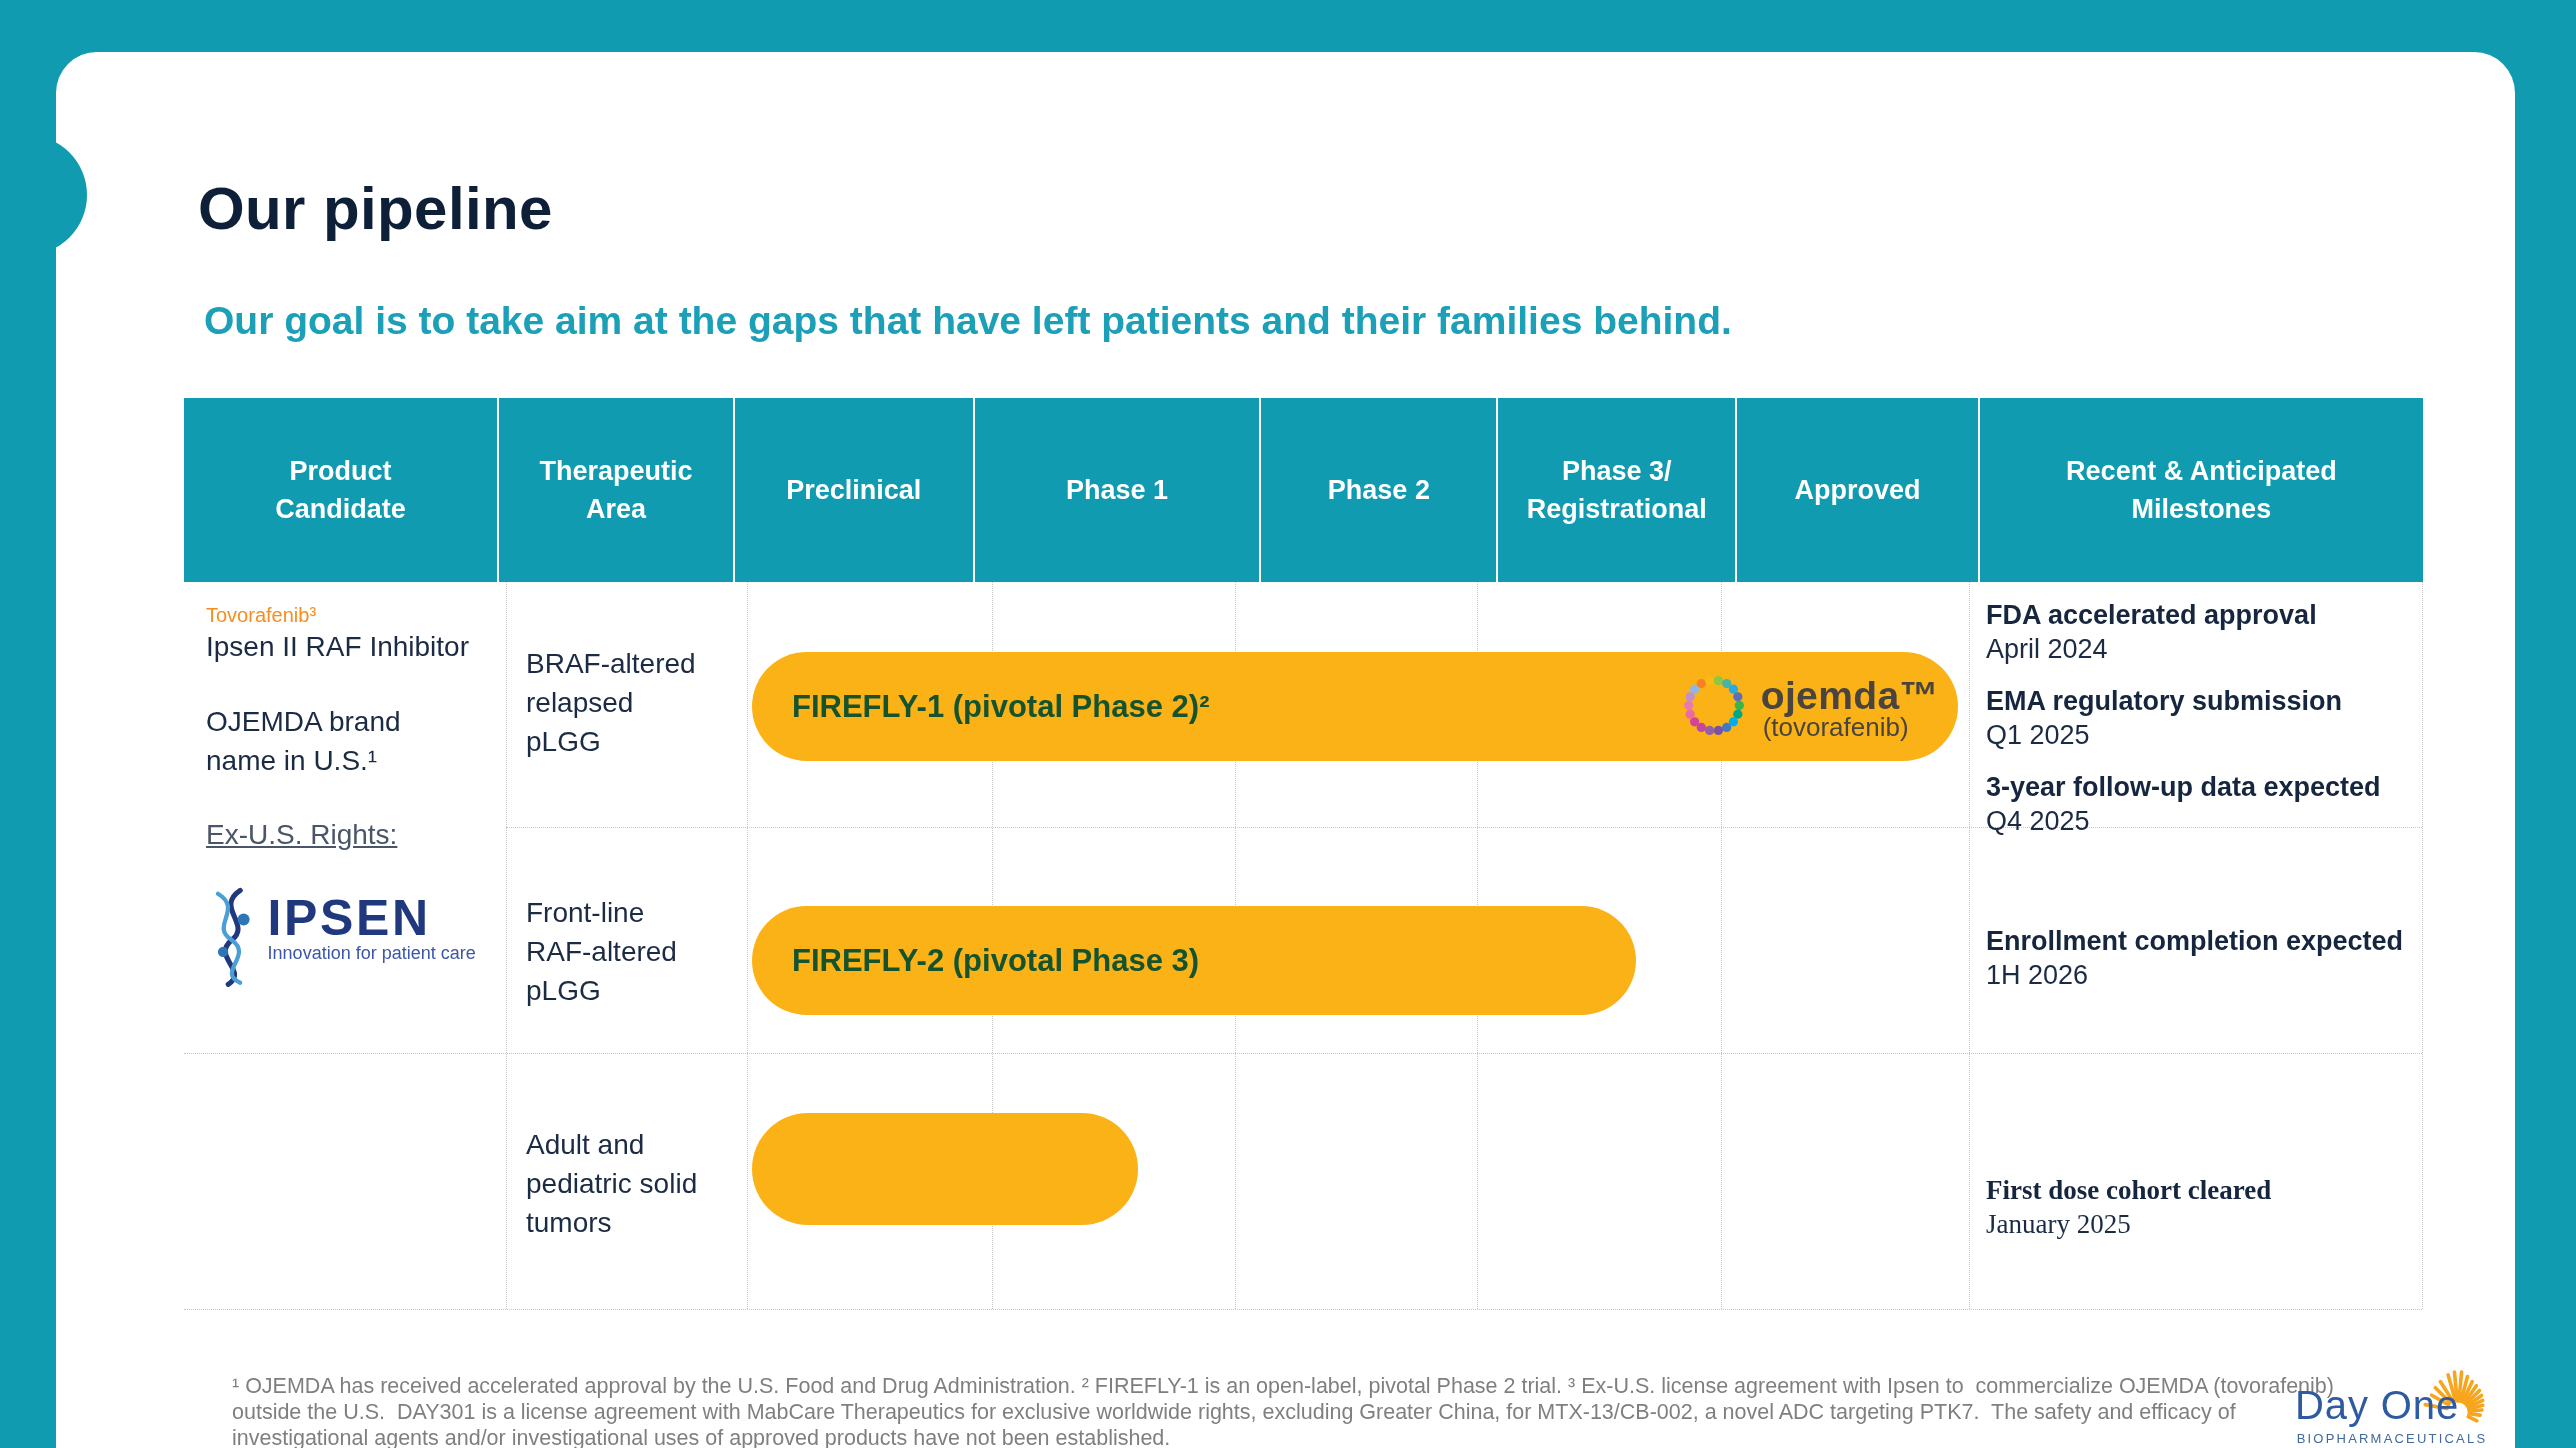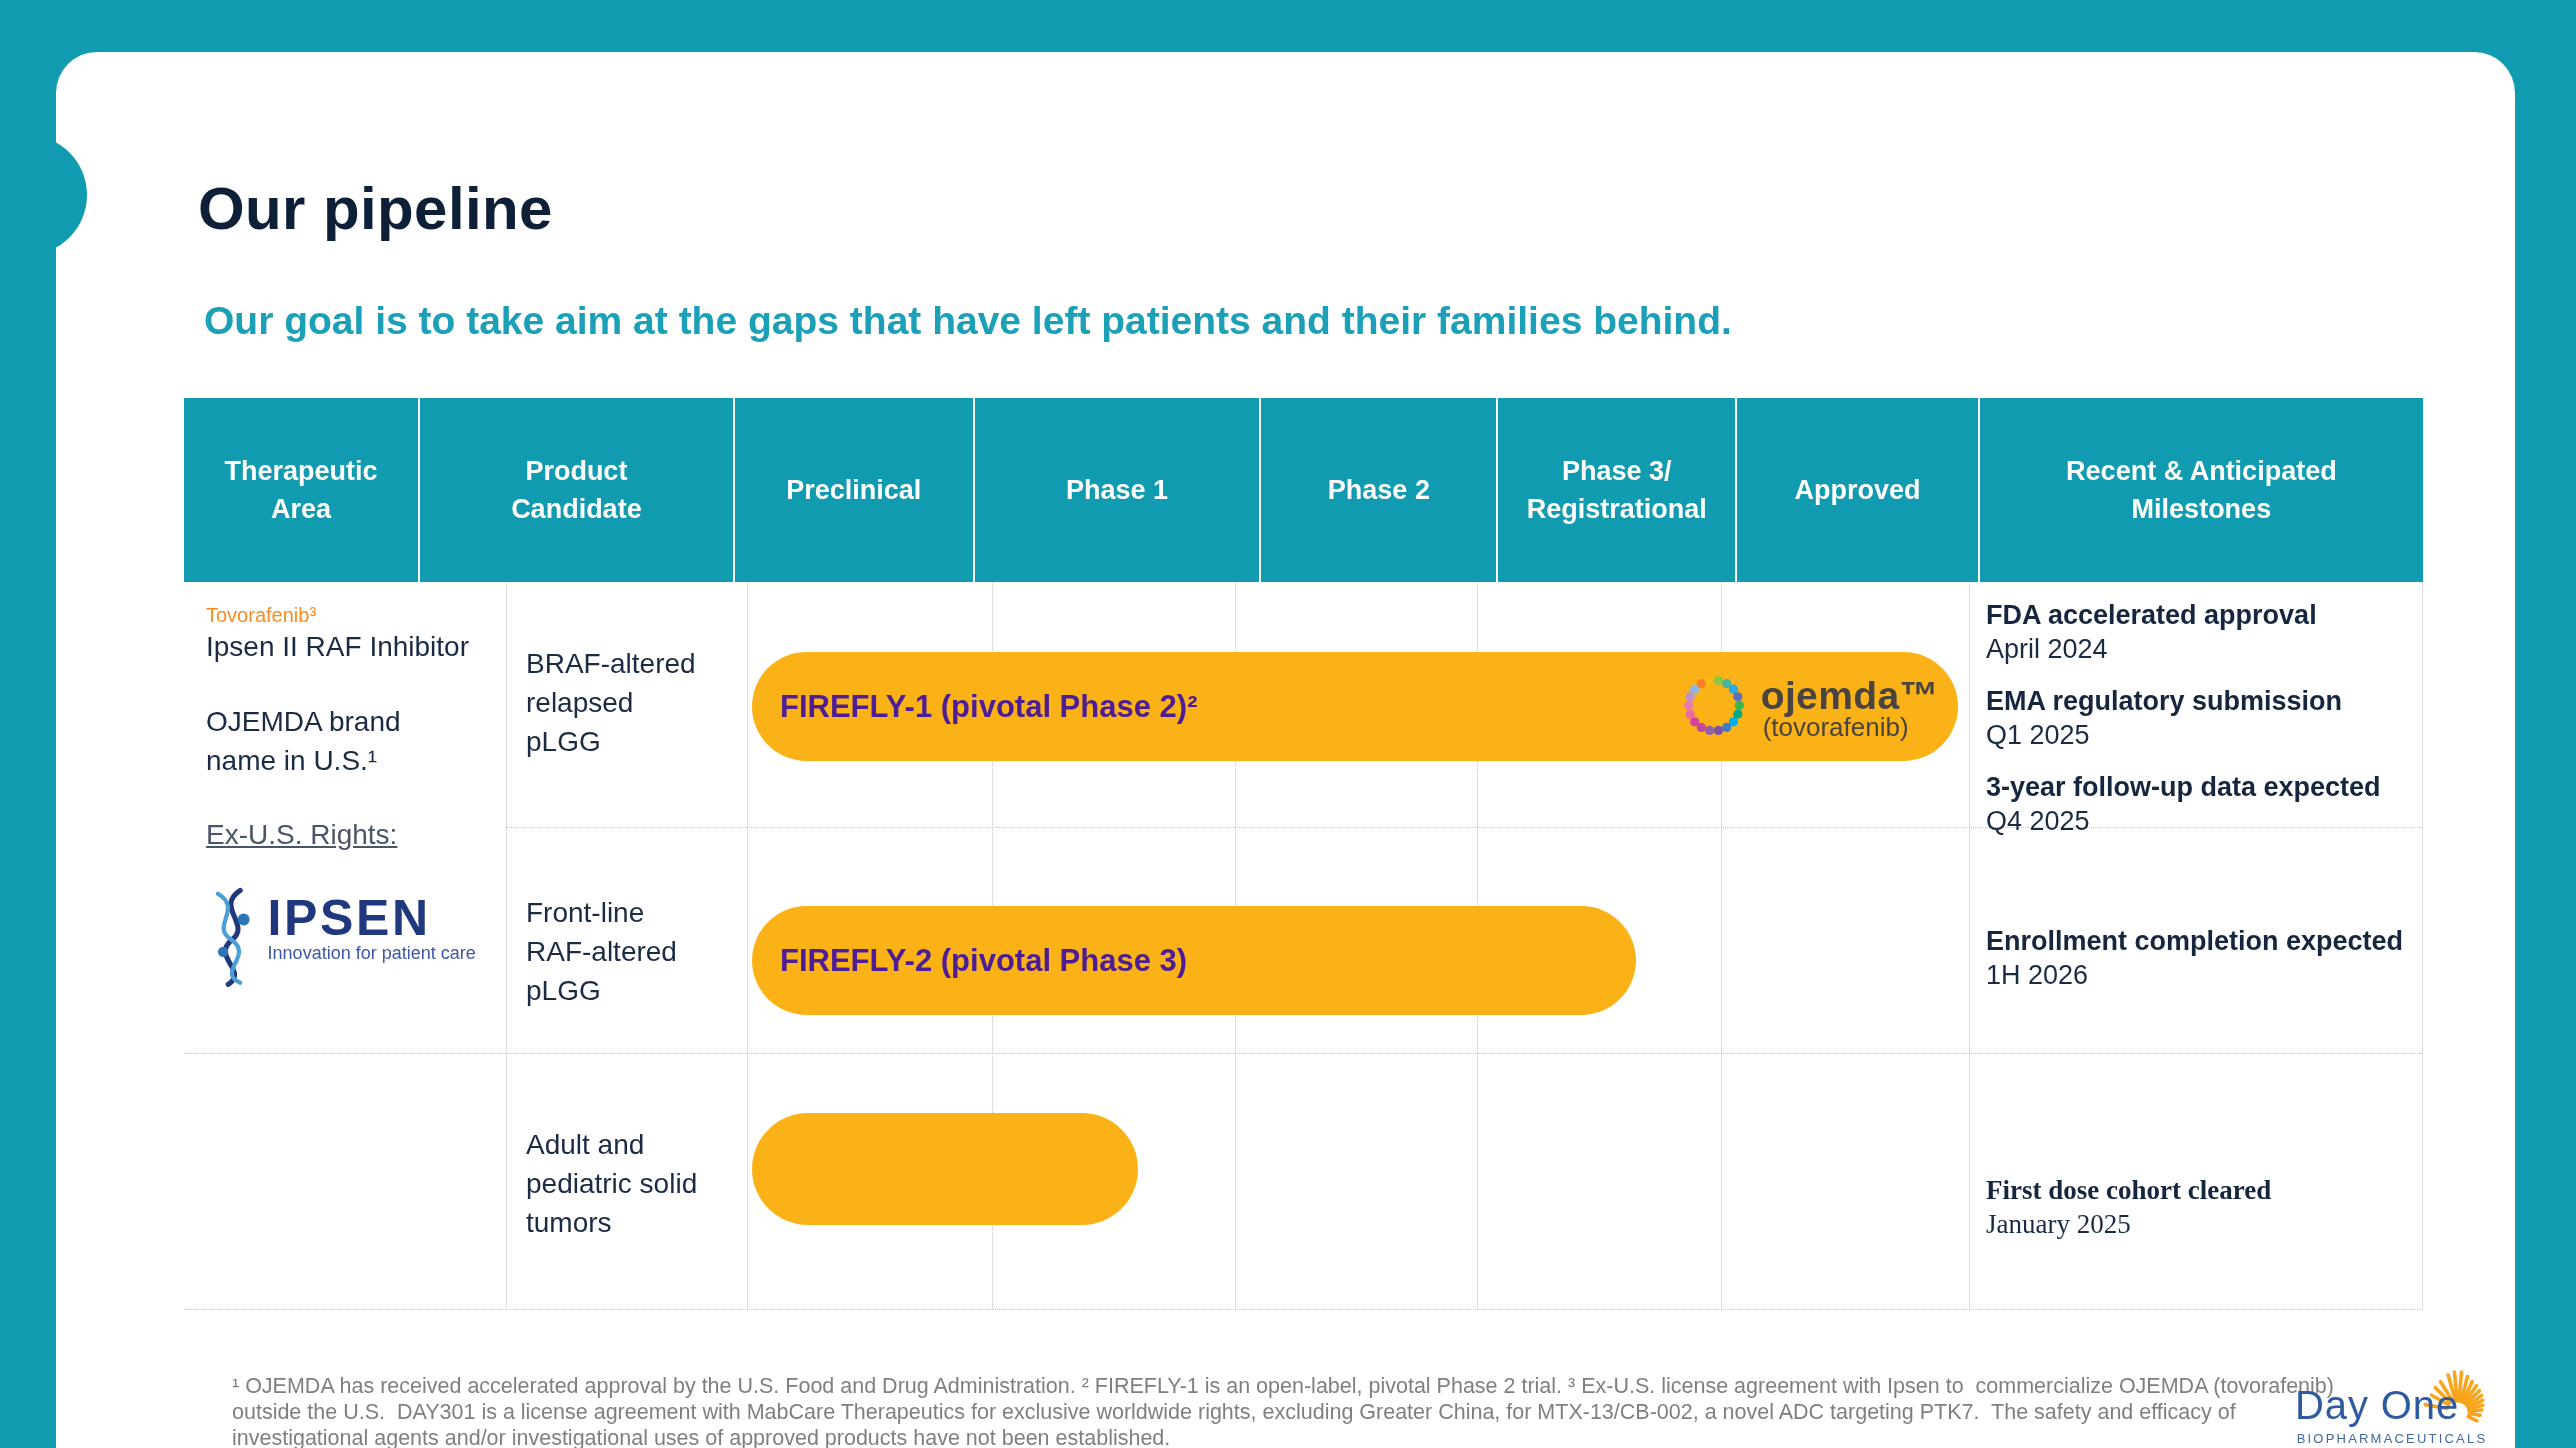--- a/index.html
+++ b/index.html
@@ -43,21 +43,21 @@
   .cellText{font-size:28px;line-height:39px;color:#1C2B44;white-space:pre-line;}
   .prodName{font-size:20px;font-weight:normal;color:#F68D1E;}
   .prodCell{position:absolute;left:22px;top:22px;width:283px;}
   .rights{font-size:28px;color:#4A5568;margin-top:39px;text-decoration:underline;}
   
   .bar{
     position:absolute;background:#FBB216;border-radius:57px;
     display:flex;align-items:center;
   }
   .barLabel{
-    font-size:31px;font-weight:bold;color:#4c1d95;padding-left:28px;white-space:nowrap;
+    font-size:31px;font-weight:bold;color:#14532d;padding-left:40px;white-space:nowrap;
   }
   
   .msBlock{position:absolute;left:1802px;width:429px;}
   .msItem{margin-bottom:18px;}
   .msTitle{font-size:27px;font-weight:bold;color:#16263E;line-height:34px;}
   .msDate{font-size:27px;color:#1C2B44;line-height:34px;}
   
   .ojemda{position:absolute;right:19px;top:50%;transform:translateY(-50%);
     display:flex;align-items:center;}
   .ojemdaText{margin-left:8.6px;}
@@ -82,24 +82,24 @@
 
 <div class="notch"></div>
 <div class="card">
 
   <div class="title" style="left:142px;top:122px;">Our pipeline</div>
   <div class="subtitle" style="left:148px;top:247px;">Our goal is to take aim at the gaps that have left patients and their families behind.</div>
 
   <div class="ptable" style="left:128px;top:346px;">
 
     <div class="thead">
+      <div class="th c0">Product
+Candidate</div>
       <div class="th c1">Therapeutic
 Area</div>
-      <div class="th c0">Product
-Candidate</div>
       <div class="th c2">Preclinical</div>
       <div class="th c3">Phase 1</div>
       <div class="th c4">Phase 2</div>
       <div class="th c5">Phase 3/
 Registrational</div>
       <div class="th c6">Approved</div>
       <div class="th c7">Recent &amp; Anticipated
 Milestones</div>
     </div>
 

